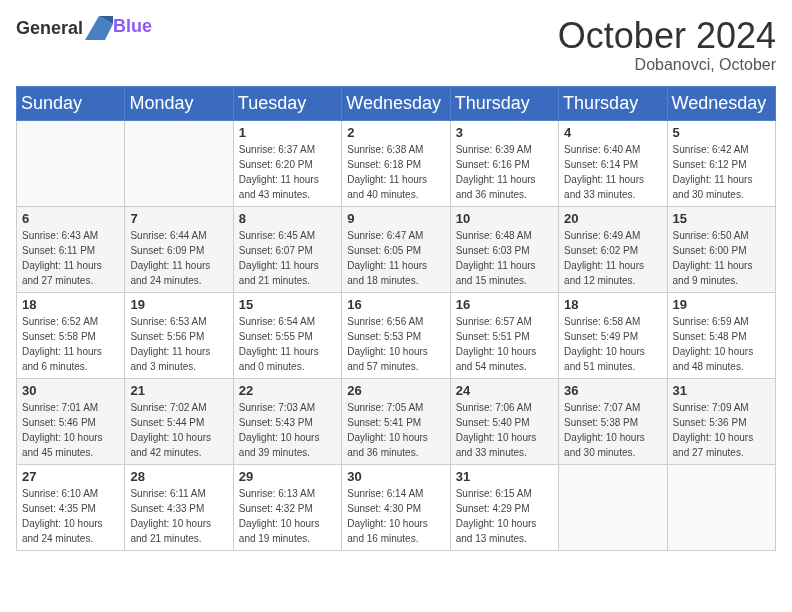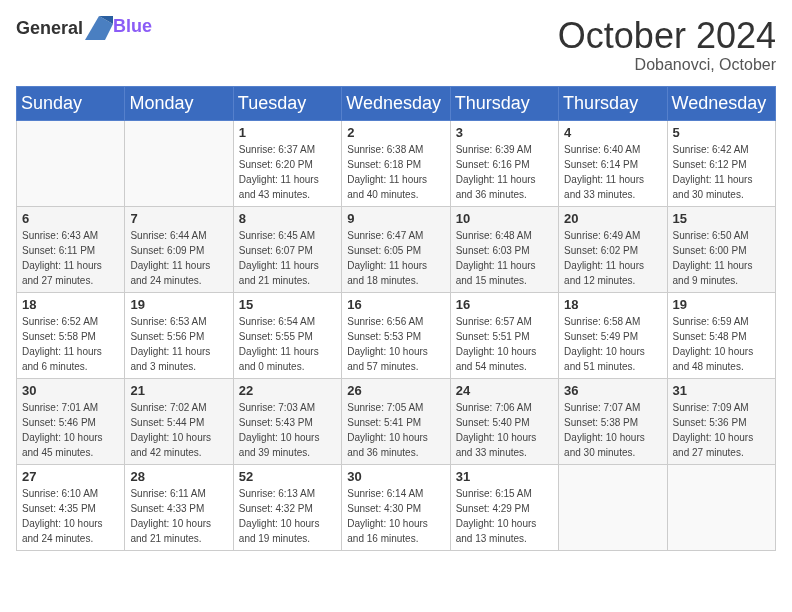--- a/index.html
+++ b/index.html
@@ -241,21 +241,21 @@
       <tr>
         <td>
           <span class="day-number">27</span>
           <div class="day-detail">Sunrise: 6:10 AM<br>Sunset: 4:35 PM<br>Daylight: 10 hours and 24 minutes.</div>
         </td>
         <td>
           <span class="day-number">28</span>
           <div class="day-detail">Sunrise: 6:11 AM<br>Sunset: 4:33 PM<br>Daylight: 10 hours and 21 minutes.</div>
         </td>
         <td>
-          <span class="day-number">52</span>
+          <span class="day-number">29</span>
           <div class="day-detail">Sunrise: 6:13 AM<br>Sunset: 4:32 PM<br>Daylight: 10 hours and 19 minutes.</div>
         </td>
         <td>
           <span class="day-number">30</span>
           <div class="day-detail">Sunrise: 6:14 AM<br>Sunset: 4:30 PM<br>Daylight: 10 hours and 16 minutes.</div>
         </td>
         <td>
           <span class="day-number">31</span>
           <div class="day-detail">Sunrise: 6:15 AM<br>Sunset: 4:29 PM<br>Daylight: 10 hours and 13 minutes.</div>
         </td>

